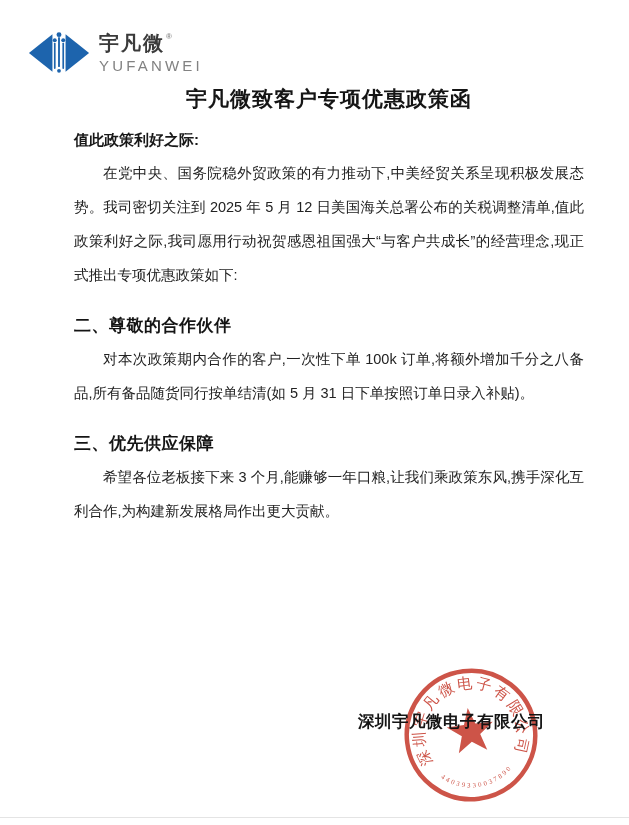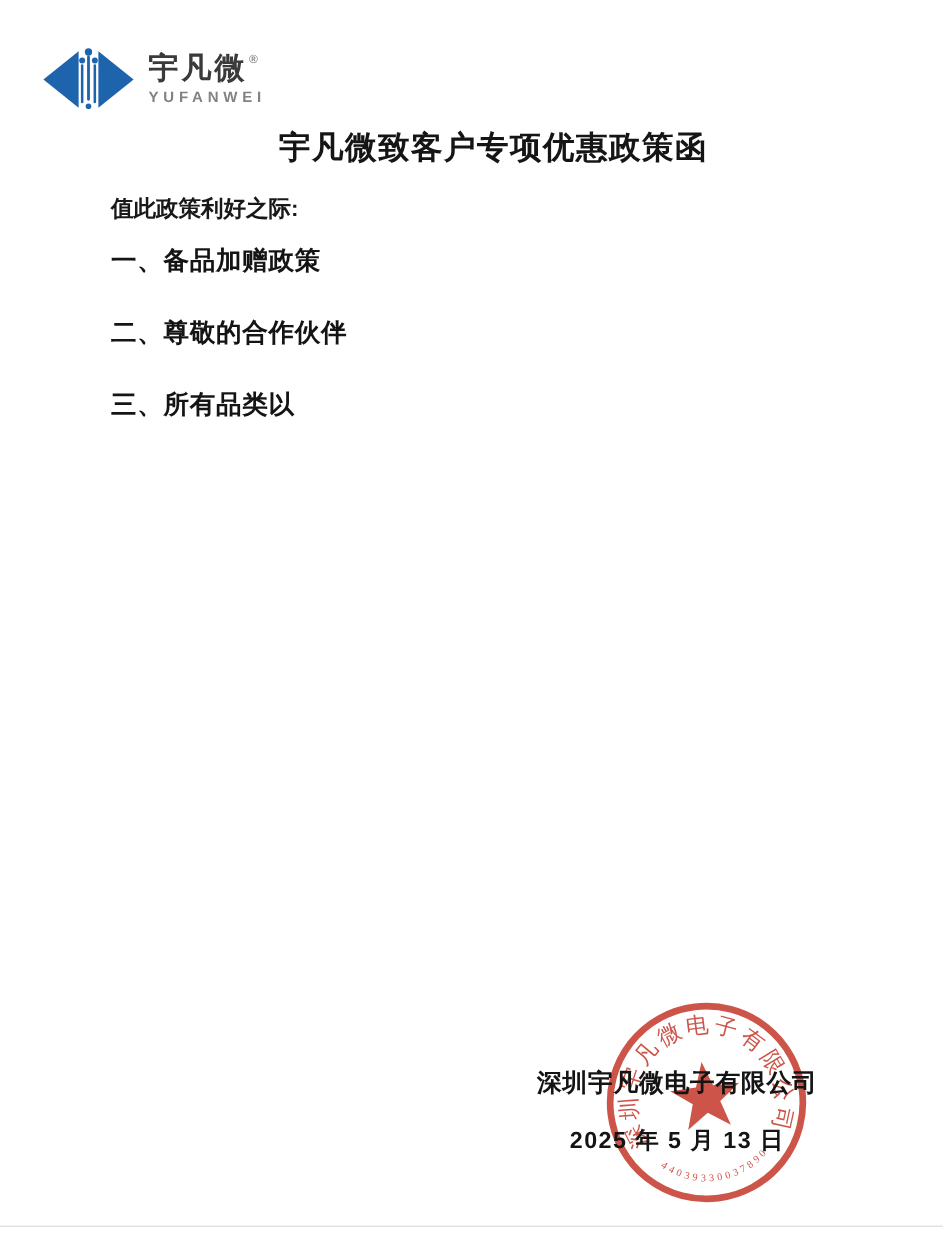--- a/index.html
+++ b/index.html
@@ -10,21 +10,21 @@
     overflow:hidden;
     font-family:"Liberation Sans","DejaVu Sans",sans-serif;
     color:#1f1f1f;
   }
   
   .logo{position:absolute;top:30px;left:28px;display:flex;align-items:center;gap:9px;}
   .logo-icon{width:62px;height:46px;display:block;}
   .logo-text{display:flex;flex-direction:column;line-height:1;}
   .logo-cn{font-size:20px;font-weight:600;color:#3a3a3a;letter-spacing:2px;display:flex;align-items:flex-start;}
   .logo-cn sup{font-size:8px;color:#8a8a8a;margin-left:1px;line-height:1;}
-  .logo-en{font-size:10px;font-weight:700;color:#828282;letter-spacing:3.2px;margin-top:5px;}
+  .logo-en{font-size:15px;font-weight:400;color:#828282;letter-spacing:3.2px;margin-top:5px;}
   
   .content{padding:86px 45px 0 74px;}
   .title{
     margin:0 0 14px 0;
     font-size:21px;line-height:26px;font-weight:700;color:#151515;
     text-align:center;letter-spacing:1px;
   }
   .salutation{margin:0;font-size:15px;line-height:28px;font-weight:700;color:#181818;}
   .para{
     margin:2px 0 0 0;
@@ -71,27 +71,29 @@
       </div>
       <div class="logo-en">YUFANWEI</div>
     </div>
   </div>
 
   <div class="content">
     <h1 class="title">宇凡微致客户专项优惠政策函</h1>
 
     <p class="salutation">值此政策利好之际:</p>
 
+    <p class="para">在党中央、国务院稳外贸政策的有力推动下,中美经贸关系呈现积极发展态势。我司密切关注到 2025 年 5 月 12 日美国海关总署公布的关税调整清单,值此政策利好之际,我司愿用行动祝贺感恩祖国强大“与客户共成长”的经营理念,现正式推出专项优惠政策如下:</p>
 
-    <h2 class="sec first">一、备品加赠政策</h2>
 
     <h2 class="sec">二、尊敬的合作伙伴</h2>
+    <p class="para">对本次政策期内合作的客户,一次性下单 100k 订单,将额外增加千分之八备品,所有备品随货同行按单结清(如 5 月 31 日下单按照订单日录入补贴)。</p>
 
-    <h2 class="sec">三、所有品类以</h2>
+    <h2 class="sec">三、优先供应保障</h2>
 
+    <p class="para">希望各位老板接下来 3 个月,能赚够一年口粮,让我们乘政策东风,携手深化互利合作,为构建新发展格局作出更大贡献。</p>
   </div>
 
   <div class="stamp">
     <svg viewBox="0 0 150 150" aria-hidden="true">
       <g fill="#c5382a" stroke="#c5382a" opacity="0.86">
         <circle cx="75" cy="75" r="66" fill="none" stroke-width="4.6"></circle>
         <polygon stroke="none" points="75,47 80.9,63.9 98.8,64.3 84.5,75.1 89.7,92.2 75,82 60.3,92.2 65.5,75.1 51.2,64.3 69.1,63.9"></polygon>
         <defs>
           <path id="seal-arc-top" d="M 29.9 91.4 A 48 48 0 1 1 120.1 91.4" fill="none"></path>
           <path id="seal-arc-bottom" d="M 36.8 113.2 A 54 54 0 0 0 113.2 113.2" fill="none"></path>
@@ -101,17 +103,16 @@
         </text>
         <text font-size="7" stroke="none" fill="#c5382a">
           <textPath href="#seal-arc-bottom" startOffset="50%" text-anchor="middle" textLength="80" lengthAdjust="spacing">44039330037890</textPath>
         </text>
       </g>
     </svg>
   </div>
 
   <div class="signature">
     <div class="sig-company">深圳宇凡微电子有限公司</div>
-    <div class="sig-date">2025 年 5 月 13 日</div>
   </div>
 
   <div class="bottom-rule"></div>
 </div>
 
 </body></html>

